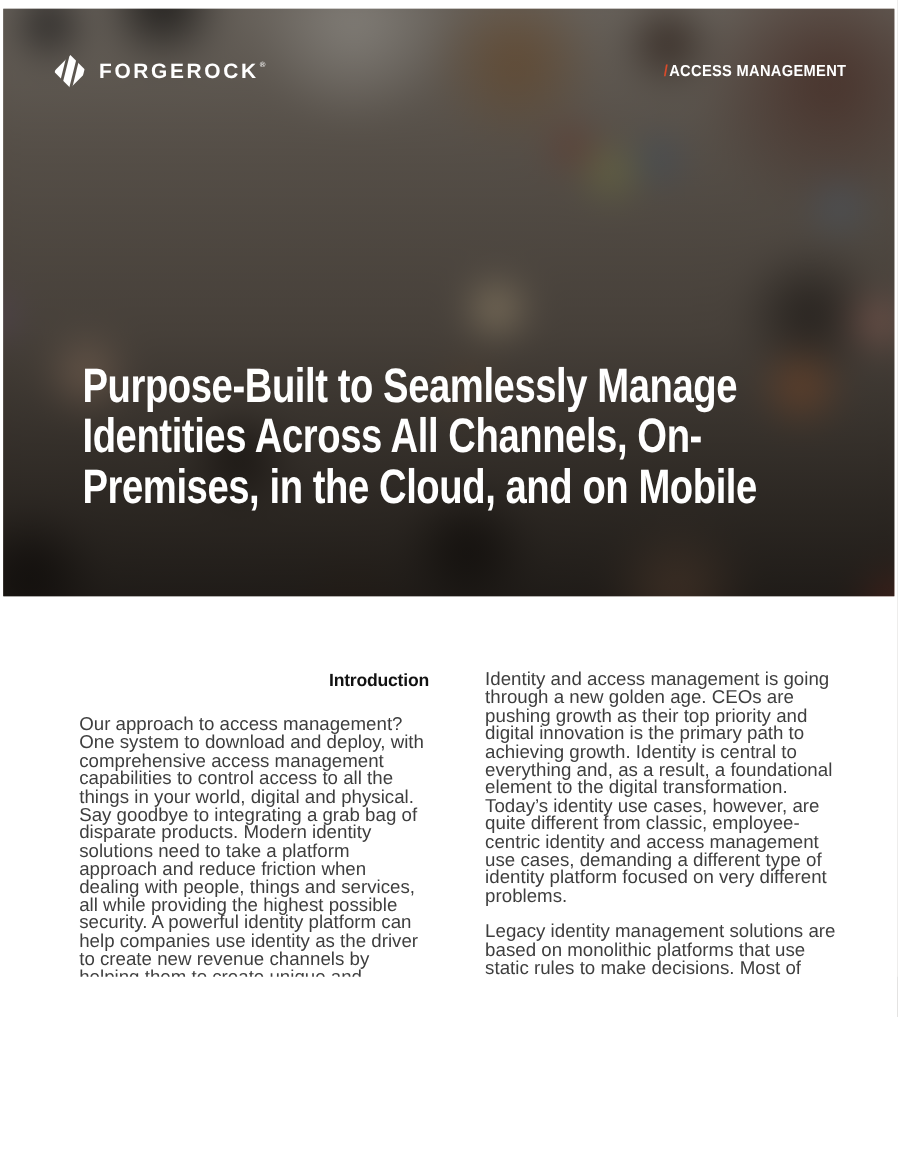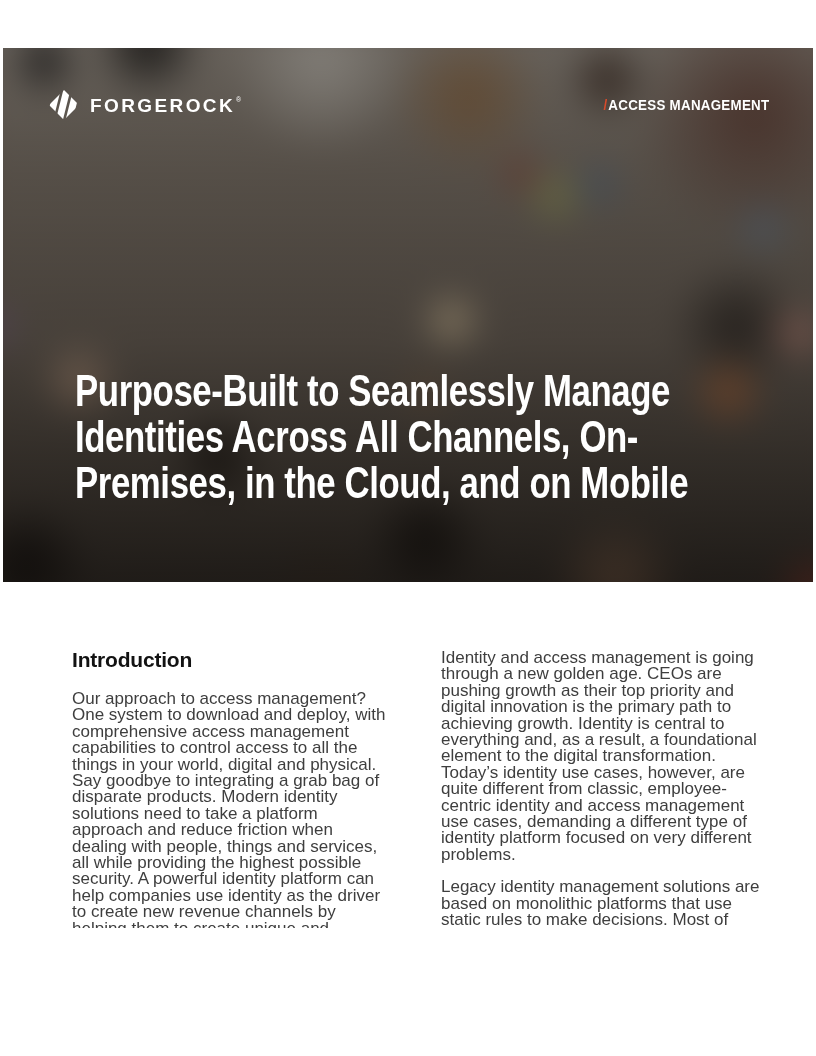--- a/index.html
+++ b/index.html
@@ -1,17 +1,17 @@
 <!DOCTYPE html>
 <html><head>
 <meta charset="utf-8">
 <style>
   html,body{margin:0;padding:0;background:#ffffff;}
   body{width:816px;height:1056px;font-family:"Liberation Sans",sans-serif;overflow:hidden;}
-  .page{position:relative;width:816px;height:888px;background:#fff;overflow:hidden;margin-top:40px;}
+  .page{position:relative;width:816px;height:888px;background:#fff;overflow:hidden;}
 
   
   .hero{position:absolute;top:8px;left:3px;right:3px;height:534px;background:#57504a;overflow:hidden;}
   .hero-photo{position:absolute;top:-28px;left:-28px;right:-28px;bottom:-28px;filter:blur(16px);
     background-image:
       radial-gradient(circle 80px at 20% 4%, rgba(12,12,12,.95), rgba(12,12,12,0) 72%),
       radial-gradient(circle 55px at 8% 7%, rgba(20,20,22,.9), rgba(20,20,22,0) 70%),
       radial-gradient(circle 130px at 40% 7%, rgba(198,194,186,.9), rgba(198,194,186,0) 72%),
       radial-gradient(circle 110px at 57% 13%, rgba(142,102,62,.85), rgba(142,102,62,0) 70%),
       radial-gradient(circle 60px at 73% 10%, rgba(52,34,26,.9), rgba(52,34,26,0) 70%),
@@ -45,21 +45,21 @@
   .doc-type .slash{color:#d84b2b;margin-right:1px;}
   .hero-title{position:absolute;left:72px;top:320px;width:880px;margin:0;
     font-size:44px;line-height:46px;font-weight:bold;color:#ffffff;letter-spacing:-.5px;
     transform:scaleX(.79);transform-origin:0 0;}
   .hero-title .line{display:block;}
 
   
   .content{position:absolute;top:608px;left:72px;width:700px;display:flex;}
   .col-left{width:318px;margin-right:51px;}
   .col-right{width:329px;padding-top:2px;}
-  .content h2{margin:0 0 19px 0;font-size:21px;line-height:24px;color:#121212;letter-spacing:-.2px;}
+  .content h2{margin:0 0 19px 0;font-size:16px;line-height:24px;color:#121212;letter-spacing:-.2px;text-align:right;}
   .content p{margin:0 0 16px 0;font-size:17px;line-height:16.4px;color:#3e3e3e;}
 
   
   .footer{position:absolute;left:0;right:0;top:1002px;height:54px;}
   .footer-brand{position:absolute;left:35px;top:9px;color:#191919;display:flex;align-items:center;}
   .footer-brand .mark{margin-right:8px;}
   .footer-brand .brand-text{font-size:11.5px;letter-spacing:1.9px;}
   .footer-brand .reg{font-size:5px;top:-4px;}
   .copyright{position:absolute;left:0;right:0;top:17px;text-align:right;font-size:11px;color:#3a3a3a;}
 </style>

